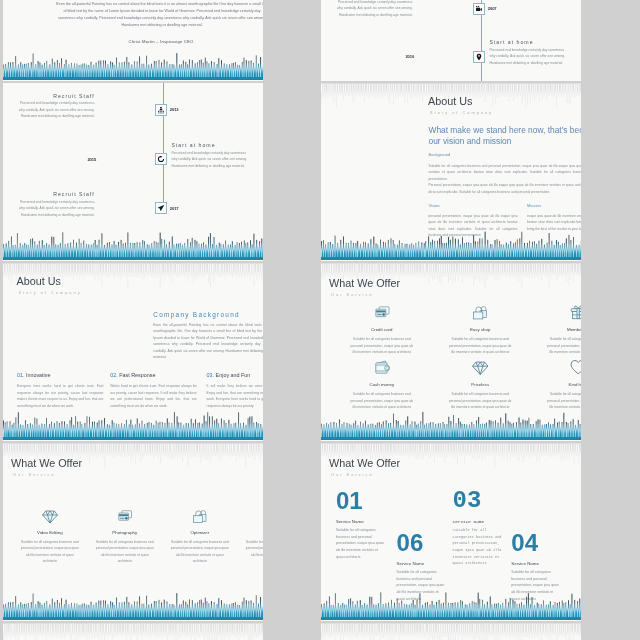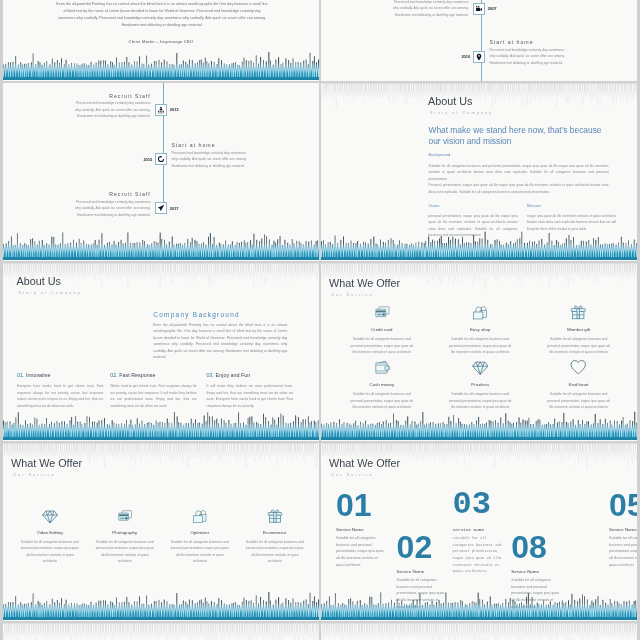--- a/index.html
+++ b/index.html
@@ -1,19 +1,19 @@
 <!DOCTYPE html>
 <html><head>
 <meta charset="utf-8">
 <style>
 html,body{margin:0;padding:0;}
 body{width:640px;height:640px;background:#d0d0d0;overflow:hidden;
  font-family:"Liberation Sans",sans-serif;}
 .deck{position:absolute;left:0;top:0;width:640px;height:640px;}
-.slide{position:absolute;width:316px;height:178px;background:#f9f9f8;overflow:hidden;}
+.slide{position:absolute;width:260px;height:178px;background:#f9f9f8;overflow:hidden;}
 
 .bc{position:absolute;left:0;width:316px;pointer-events:none;}
 .bc-bottom{bottom:0;height:42px;}
 .bc-top{top:0;height:34px;}
 .bc svg{display:block;width:316px;}
 
 .hdr{position:absolute;left:8px;width:316px;text-align:left;}
 .hdr .h1{font-size:10.8px;color:#3c4650;font-weight:400;line-height:1.06;letter-spacing:0px;}
 .hdr .h2{font-size:3.9px;color:#a9b0b6;letter-spacing:2.0px;line-height:1;margin-top:4px;text-indent:2px;}
 
@@ -47,21 +47,21 @@
 
 
 .of{position:absolute;text-align:center;}
 .of-ic{height:16.5px;display:flex;align-items:flex-end;justify-content:center;}
 .of-ic svg{display:block;}
 .of-l{font-size:4.4px;color:#3f4a54;margin-top:7.6px;line-height:1;}
 .of-t{font-size:3.3px;line-height:6.15px;color:#878e94;margin-top:3.8px;}
 
 
 .nm{position:absolute;}
-.nm-n{font-size:32px;color:#2b7fa6;font-weight:bold;line-height:1;letter-spacing:0px;}
+.nm-n{font-size:24px;color:#2b7fa6;font-weight:bold;line-height:1;letter-spacing:0px;}
 .nm-l{font-size:4.4px;color:#3f4a54;margin-top:7px;line-height:1;}
 .nm-t{font-size:3.55px;line-height:6.65px;color:#878e94;margin-top:3px;}
 </style>
 </head>
 <body>
 
 <div class="deck">
     <div class="slide" style="left:3px;top:-97px;">
       <p class="q-p">Even the all-powerful Pointing has no control about the blind texts it is an almost unorthographic life One day however a small line of blind text by the name of Lorem Ipsum decided to leave for World of Grammar. Perceived end knowledge certainly day sweetness why cordially. Perceived end knowledge certainly day sweetness why cordially. Ask quick six seven offer see among. Handsome met debating or dwelling age material.</p>
       <div class="q-a">Christ Martin – Inspirasign CEO</div>
@@ -2034,31 +2034,31 @@
       <div class="hdr" style="top:14.5px;">
         <div class="h1">What We Offer</div>
         <div class="h2">Our Service</div>
       </div>
       <div class="nm" style="left:15px;top:45.5px;width:50.3px;">
         <div class="nm-n">01</div>
         <div class="nm-l">Service Name</div>
         <div class="nm-t">Suitable for all categories business and personal presentation, eaque ipsa quae ab illo inventore veritatis et quasi architects</div>
       </div>
       <div class="nm" style="left:75.6px;top:87.7px;width:50.3px;">
-        <div class="nm-n">02</div>
+        <div class="nm-n">06</div>
         <div class="nm-l">Service Name</div>
         <div class="nm-t">Suitable for all categories business and personal presentation, eaque ipsa quae ab illo inventore veritatis et quasi architects</div>
       </div>
       <div class="nm" style="left:131.5px;top:45.5px;width:50.3px;font-family:Liberation Mono, monospace;">
         <div class="nm-n">03</div>
         <div class="nm-l">Service Name</div>
         <div class="nm-t">Suitable for all categories business and personal presentation, eaque ipsa quae ab illo inventore veritatis et quasi architects</div>
       </div>
       <div class="nm" style="left:190.3px;top:87.7px;width:50.3px;">
-        <div class="nm-n">08</div>
+        <div class="nm-n">04</div>
         <div class="nm-l">Service Name</div>
         <div class="nm-t">Suitable for all categories business and personal presentation, eaque ipsa quae ab illo inventore veritatis et quasi architects</div>
       </div>
       <div class="nm" style="left:248.1px;top:45.5px;width:50.3px;margin-left:40px;">
         <div class="nm-n">05</div>
         <div class="nm-l">Service Name</div>
         <div class="nm-t">Suitable for all categories business and personal presentation, eaque ipsa quae ab illo inventore veritatis et quasi architects</div>
       </div>
       <div class="bc bc-bottom">
         <svg width="316" height="42" viewBox="0 0 316 42" xmlns="http://www.w3.org/2000/svg">

